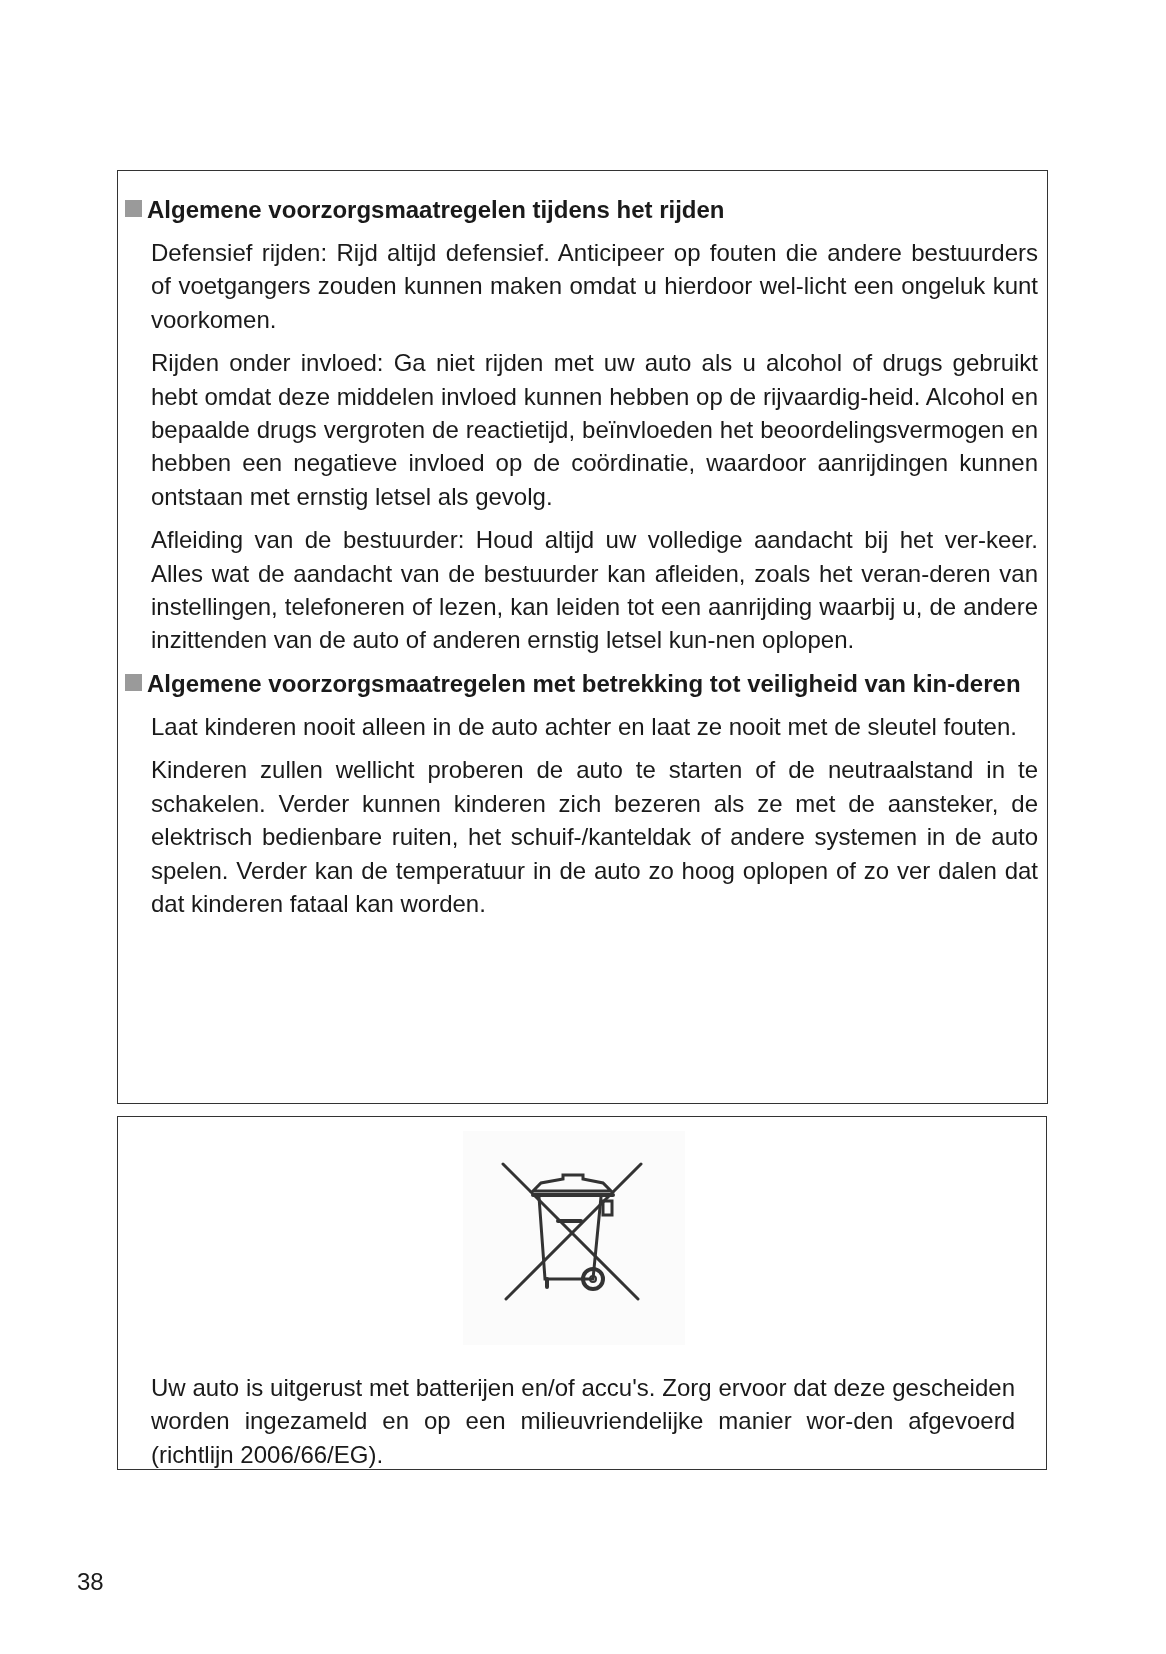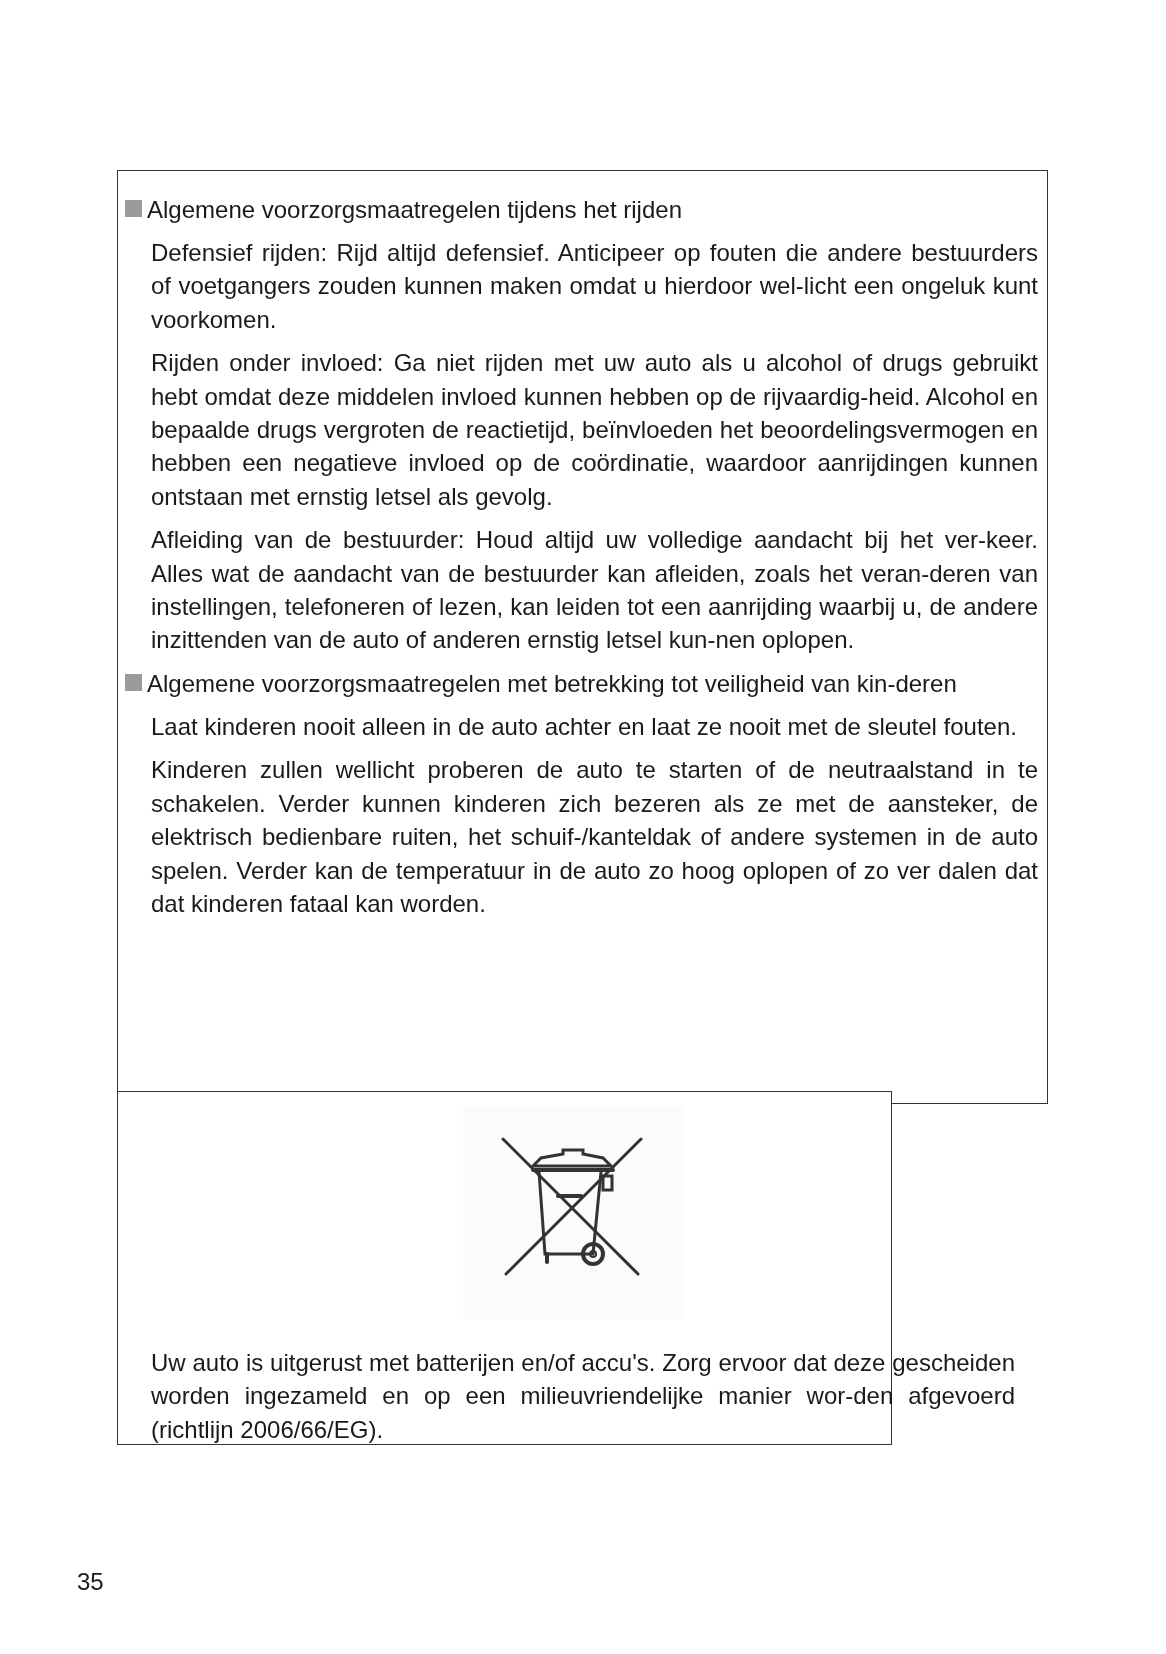--- a/index.html
+++ b/index.html
@@ -5,25 +5,25 @@
   html, body { margin:0; padding:0; background:#ffffff; }
   body { width:1166px; height:1654px; position:relative; overflow:hidden;
          font-family:"Liberation Sans", sans-serif; color:#1a1a1a; }
   .box { position:absolute; border:1.5px solid #333; box-sizing:border-box; background:#fff; }
   #warn-box { left:117px; top:170px; width:931px; height:934px; }
   .warn-header { height:51px; background:#e0e0e0; border-bottom:1.5px solid #333; box-sizing:border-box;
                  display:flex; align-items:center; padding-left:27px; }
   .warn-header svg { width:40px; height:35px; margin-right:8px; }
   .warn-title { font-size:28px; letter-spacing:0.2px; color:#1a1a1a; }
   .warn-body { padding:22px 9px 0 5px; }
-  .sec-head { display:flex; font-weight:normal; font-size:24px; line-height:33px; margin-bottom:10px; }
+  .sec-head { display:flex; font-weight:bold; font-size:24px; line-height:33px; margin-bottom:10px; }
   .sq { flex:none; width:17px; height:17px; background:#9a9a9a; margin:7px 5px 0 2px; }
   .sec-head-text { flex:1; }
   .para { margin:0 0 10px 28px; font-size:24px; line-height:33.4px; text-align:justify; }
-  #recycle-box { left:117px; top:1091px; width:775px; height:354px; }
+  #recycle-box { left:117px; top:1116px; width:930px; height:354px; }
   .recycle-img { position:absolute; left:345px; top:14px; width:222px; height:214px; background:#fbfbfb; }
   .recycle-text { position:absolute; left:33px; top:230px; width:864px; font-size:24px; line-height:33.4px; text-align:justify; }
   .page-num { position:absolute; left:77px; top:1568px; font-size:24px; }
 </style>
 </head>
 <body>
 
 <div class="box" id="warn-box">
   <div class="warn-body">
     <div class="sec-head">
@@ -55,13 +55,13 @@
         <rect x="140" y="70" width="9" height="14"></rect>
         <circle cx="130" cy="148" r="10" stroke-width="4"></circle>
         <circle cx="130" cy="148" r="3" stroke-width="2"></circle>
         <line x1="84" y1="148" x2="84" y2="156" stroke-width="4"></line>
       </g>
     </svg>
   </div>
   <p class="recycle-text">Uw auto is uitgerust met batterijen en/of accu's. Zorg ervoor dat deze gescheiden worden ingezameld en op een milieuvriendelijke manier wor-den afgevoerd (richtlijn 2006/66/EG).</p>
 </div>
 
-<div class="page-num">35</div>
+<div class="page-num">38</div>
 
 </body></html>

